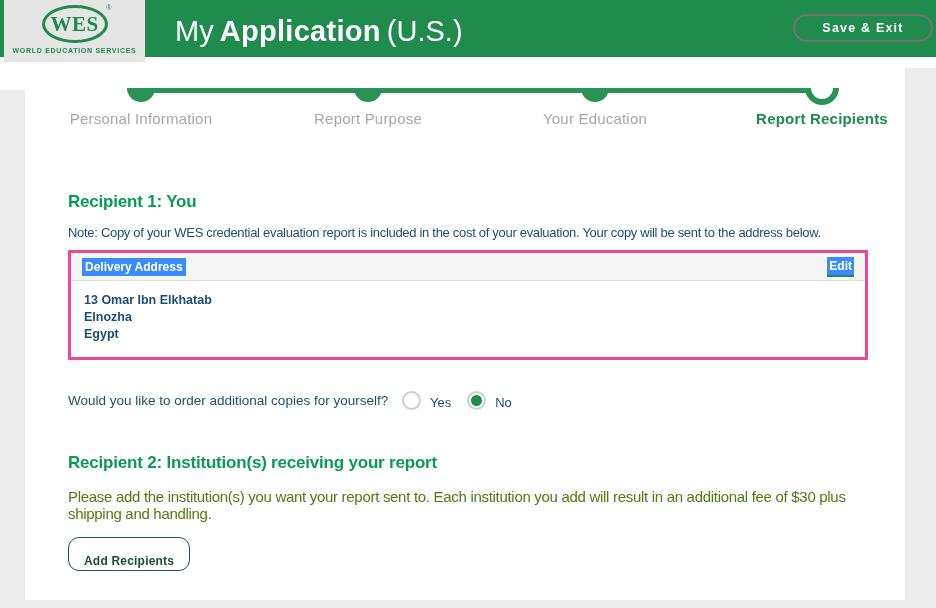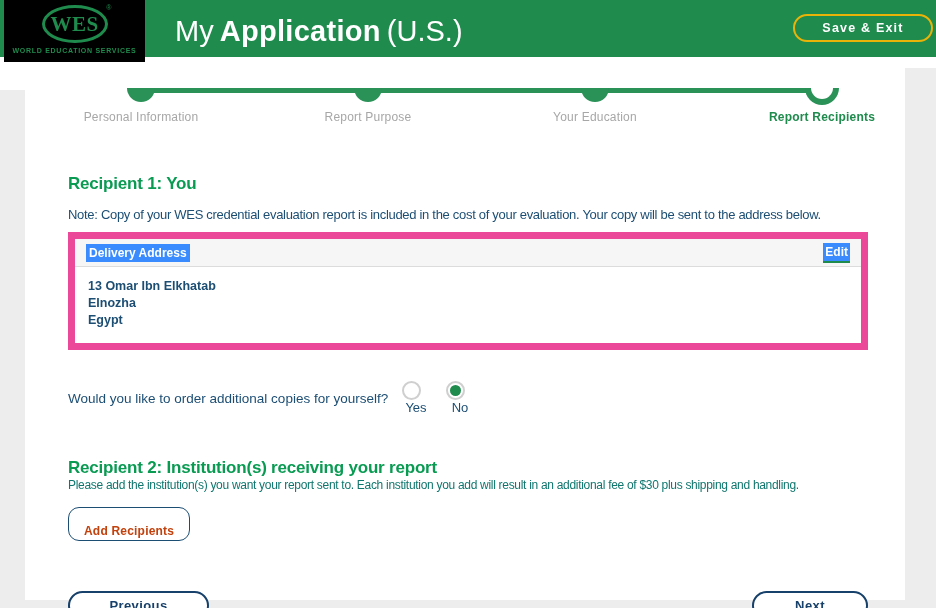--- a/index.html
+++ b/index.html
@@ -4,83 +4,83 @@
 <style>
   * { margin:0; padding:0; box-sizing:border-box; }
   html,body { width:936px; height:608px; }
   body {
     position:relative; background:#ffffff; overflow:hidden;
     font-family:"Liberation Sans", sans-serif; color:#1c4e74;
   }
   
   .header { position:absolute; left:0; top:0; width:936px; height:57px; background:#1f8b4d; z-index:1; }
   .logo-box {
-    position:absolute; left:4px; top:0; width:141px; height:62px; background:#000000; z-index:3;
+    position:absolute; left:4px; top:0; width:141px; height:62px; background:#e5e5e5; z-index:3;
     display:flex; flex-direction:column; align-items:center; justify-content:flex-start; padding-top:5px;
   }
   .logo-oval {
     position:relative; width:66px; height:38px; border:3px solid #1f8b4d; border-radius:50%;
     display:flex; align-items:center; justify-content:center;
   }
   .logo-oval .acronym {
     font-family:"Liberation Serif", serif; font-weight:bold; font-size:21px; color:#1f8b4d; letter-spacing:.5px;
   }
   .logo-reg { position:absolute; top:-4px; right:-7px; font-size:7px; color:#1f8b4d; }
   .logo-org { margin-top:4px; font-size:7px; font-weight:bold; letter-spacing:.72px; color:#1f8b4d; white-space:nowrap; }
   .app-title { position:absolute; left:175px; top:15px; z-index:2; color:#fff; font-size:29px; font-weight:400; }
   .app-title .emph { font-weight:bold; margin:0 6px; letter-spacing:.3px; }
   .save-exit {
     position:absolute; right:3px; top:14px; z-index:2; width:140px; height:28px;
-    background:transparent; border:2px solid #eab308; border-radius:14px; color:#fff;
+    background:transparent; border:2px solid #737373; border-radius:14px; color:#fff;
     font-family:"Liberation Sans", sans-serif; font-size:12.5px; font-weight:bold; letter-spacing:1.2px; cursor:pointer;
   }
   
   .gray-left   { position:absolute; left:0;   top:90px;  width:25px;  height:510px; background:#ededed; }
   .gray-right  { position:absolute; left:905px;top:68px; width:31px;  height:532px; background:#ededed; }
   .gray-bottom { position:absolute; left:0;   top:600px; width:936px; height:8px;   background:#ededed; }
   
   .stepper-line { position:absolute; left:140px; top:88px; width:682px; height:5px; background:#2a9157; border-radius:3px; }
   .step-disc { position:absolute; top:88px; width:28px; height:14px; background:#2a9157; border-radius:0 0 14px 14px; }
   .disc-1 { left:127px; } .disc-2 { left:354px; } .disc-3 { left:581px; }
   .step-ring {
     position:absolute; top:88px; left:805px; width:34px; height:17px; background:#ffffff;
     border:6px solid #2a9157; border-top:none; border-radius:0 0 17px 17px;
   }
-  .step-label { position:absolute; top:110px; width:220px; text-align:center; font-size:12px; color:#a7a7a7; letter-spacing:.2px; }
+  .step-label { position:absolute; top:110px; width:220px; text-align:center; font-size:15px; color:#a7a7a7; letter-spacing:.2px; }
   .lbl-1 { left:31px; } .lbl-2 { left:258px; } .lbl-3 { left:485px; }
   .lbl-4 { left:712px; color:#1f8b4d; font-weight:bold; }
   
   .content { position:absolute; left:68px; top:155px; width:800px; }
   .intro { margin-top:8px; font-size:13px; font-weight:bold; color:#1c4e74; letter-spacing:-.1px; }
-  .h-green { margin-top:19px; font-size:17px; font-weight:bold; color:#0a9b53; letter-spacing:-.2px; }
+  .h-green { margin-top:37px; font-size:17px; font-weight:bold; color:#0a9b53; letter-spacing:-.2px; }
   .note { margin-top:13px; font-size:13px; color:#1c4e74; letter-spacing:-.3px; }
   .note .note-label { font-weight:normal; }
-  .delivery-box { margin-top:10px; width:800px; border:7px solid #ec4899; background:#fff; }
+  .delivery-box { margin-top:10px; width:800px; border:3px solid #ec4899; background:#fff; }
   .delivery-head {
     height:28px; background:#f6f6f6; border-bottom:1px solid #dcdcdc;
     display:flex; align-items:center; justify-content:space-between; padding:0 11px;
   }
   .sel-hl { background:#3a8bfd; color:#ffffff; }
   .delivery-title { font-size:12px; font-weight:bold; padding:2px 3px; }
   .edit-link { font-size:12px; font-weight:bold; padding:2px 2px; border-bottom:2px solid #1f8b4d; cursor:pointer; text-decoration:none;text-align:center; }
   .delivery-body { padding:11px 13px 14px 13px;font-weight:bold; }
   .addr-line { font-size:12.5px; line-height:17px; color:#1c4e74; }
   .radio-row { margin-top:31px; display:flex; align-items:center; }
   .question { font-size:13.5px; color:#1c4e74; width:334px; }
-  .radio-option { display:flex; align-items:center; margin-right:16px; cursor:pointer;flex-direction:column; }
+  .radio-option { display:flex; align-items:flex-end; margin-right:16px; cursor:pointer; }
   .radio-circle {
     width:19px; height:19px; border:2px solid #cfcfcf; border-radius:50%; background:#fff;
     display:flex; align-items:center; justify-content:center; margin-right:9px;
   }
   .radio-dot { width:11px; height:11px; border-radius:50%; background:#1f8b4d; }
   .radio-label { font-size:13px; color:#1c4e74; }
-  .desc { font-size:12px; color:#0f766e; letter-spacing:-.3px; }
+  .desc { margin-top:15px; font-size:15px; color:#4d7c0f; letter-spacing:-.3px; }
   .add-btn {
     margin-top:15px; height:22px; padding:16px 15px; background:#fff; cursor:pointer;
-    border:1.5px solid #1c4e74; border-radius:11px; color:#c2410c;
+    border:1.5px solid #1c4e74; border-radius:11px; color:#14532d;
     font-family:"Liberation Sans", sans-serif; font-size:12px; font-weight:bold; letter-spacing:.2px;
   }
   .footer-row { margin-top:50px; display:flex; justify-content:space-between; align-items:center; }
   .nav-btn {
     height:29px; background:#fff; cursor:pointer;
     border:2px solid #17406a; border-radius:15px; color:#17406a;
     font-family:"Liberation Sans", sans-serif; font-size:13px; font-weight:bold; letter-spacing:.4px;
   }
   .prev-btn { width:141px; }
   .next-btn { width:116px; }

